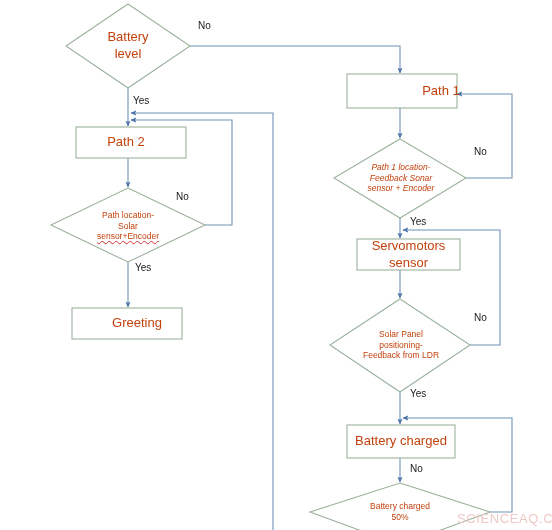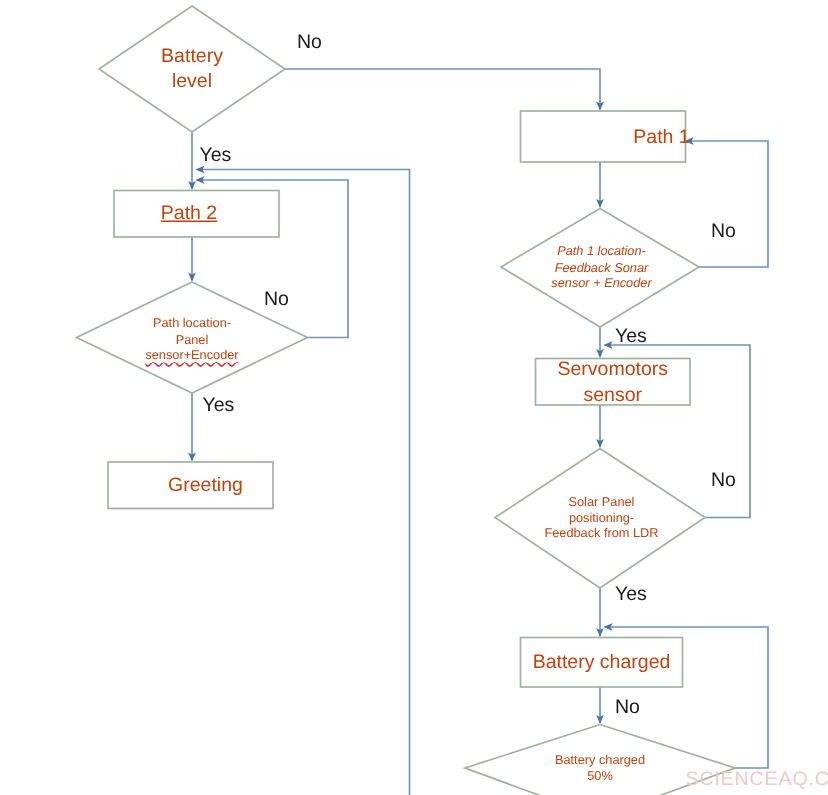--- a/index.html
+++ b/index.html
@@ -37,21 +37,21 @@
     white-space: pre-line;
   }
   .box-label {
     font-size: 13px;
   }
   .diamond-label {
     font-size: 8.5px;
   }
   .edge-label {
     position: absolute;
-    font-size: 13px;
+    font-size: 10px;
     color: #1a1a1a;
   }
   .misspelled {
     text-decoration: underline wavy #d83030;
     text-decoration-skip-ink: none;
     -webkit-text-decoration: underline wavy #d83030;
   }
   .watermark {
     position: absolute;
     font-size: 13px;
@@ -112,25 +112,25 @@
 
       <rect x="347" y="74" width="110" height="34"></rect>
       <polygon points="400,139 466,178 400,218 334,178"></polygon>
       <rect x="357" y="239" width="103" height="31"></rect>
       <polygon points="400,299 470,345 400,392 330,345"></polygon>
       <rect x="347" y="425" width="108" height="33"></rect>
       <polygon points="400,483 490,512 400,545 310,512"></polygon>
     </g>
   </svg>
 
-  <div class="node-label box-label" style="left:76px; top:127px; width:100px; height:31px;text-decoration:underline;">Path 2</div>
+  <div class="node-label box-label" style="left:76px; top:127px; width:100px; height:31px;">Path 2</div>
 
   <div class="node-label diamond-label" style="left:73px; top:205px; width:110px; height:42px; flex-direction:column;text-align:right;">
     <span>Path location-</span>
-    <span>Panel</span>
+    <span>Solar</span>
     <span class="misspelled">sensor+Encoder</span>
   </div>
 
   <div class="node-label box-label" style="left:72px; top:308px; width:130px; height:31px;">Greeting</div>
 
   <div class="node-label box-label" style="left:347px; top:74px; width:110px; height:34px;padding-left:39px;">Path 1</div>
 
   <div class="node-label diamond-label" style="left:345px; top:158px; width:112px; height:40px;font-style:italic;">Path 1 location-
 Feedback Sonar
 sensor + Encoder</div>

